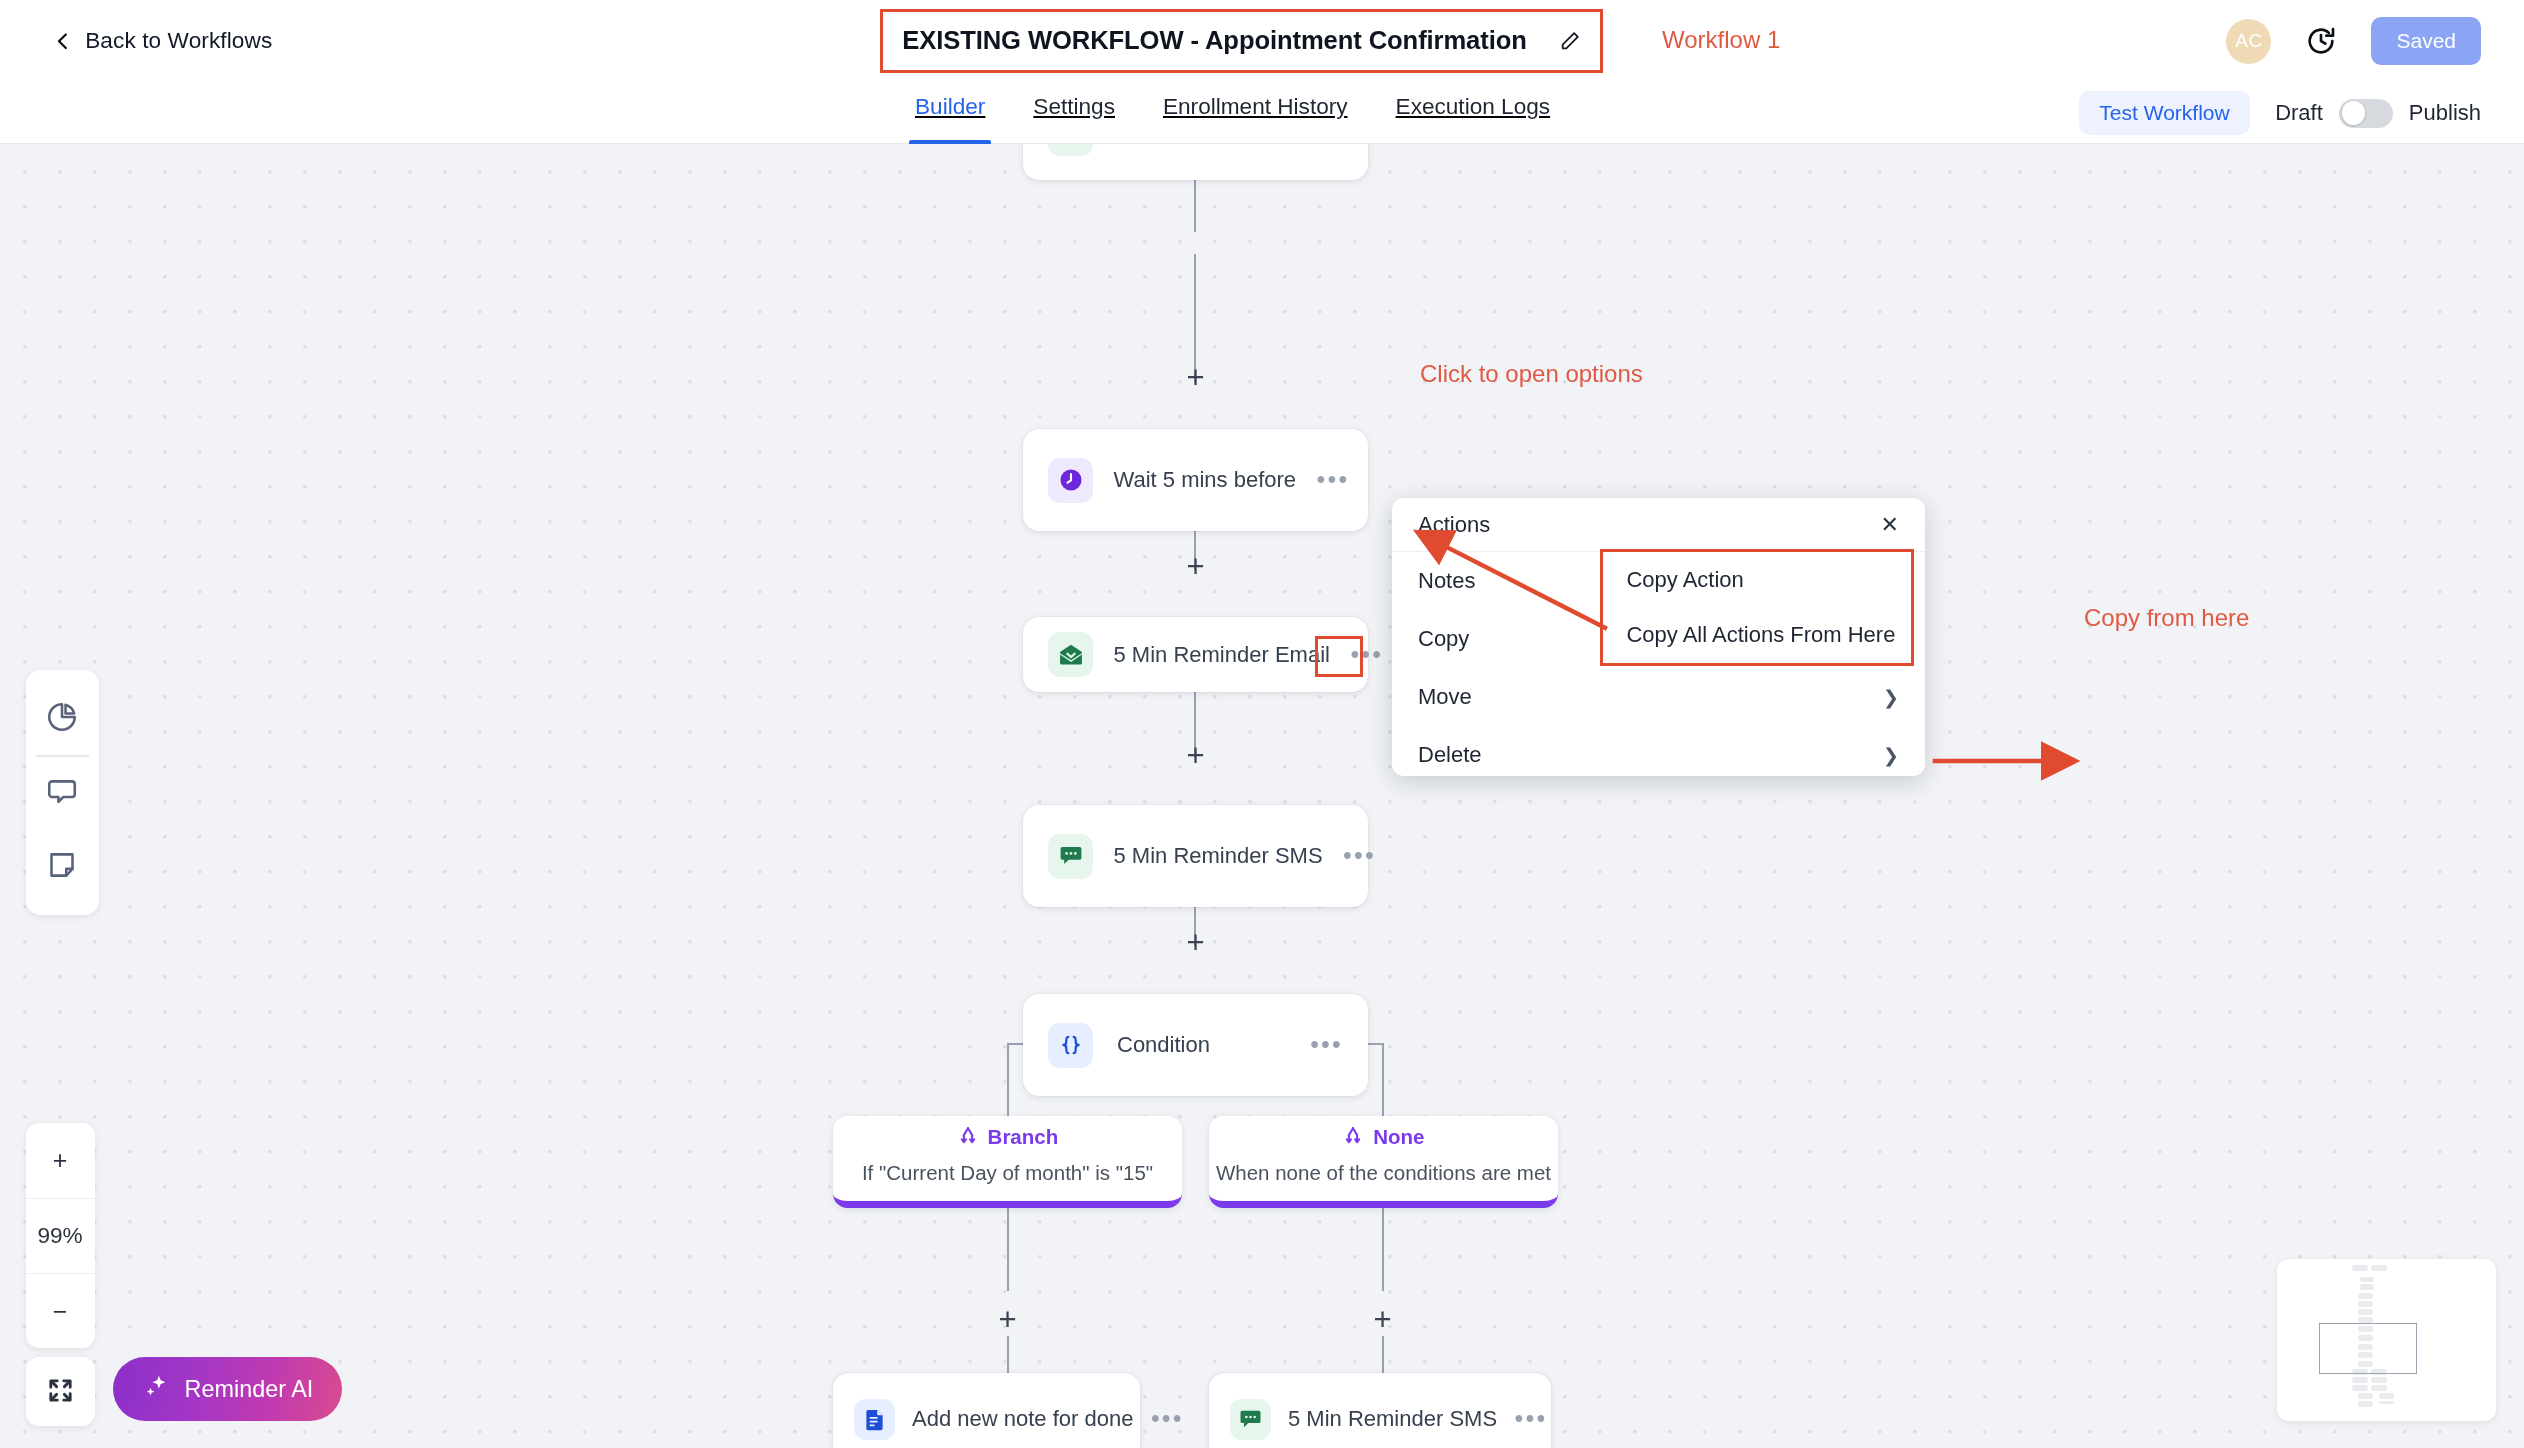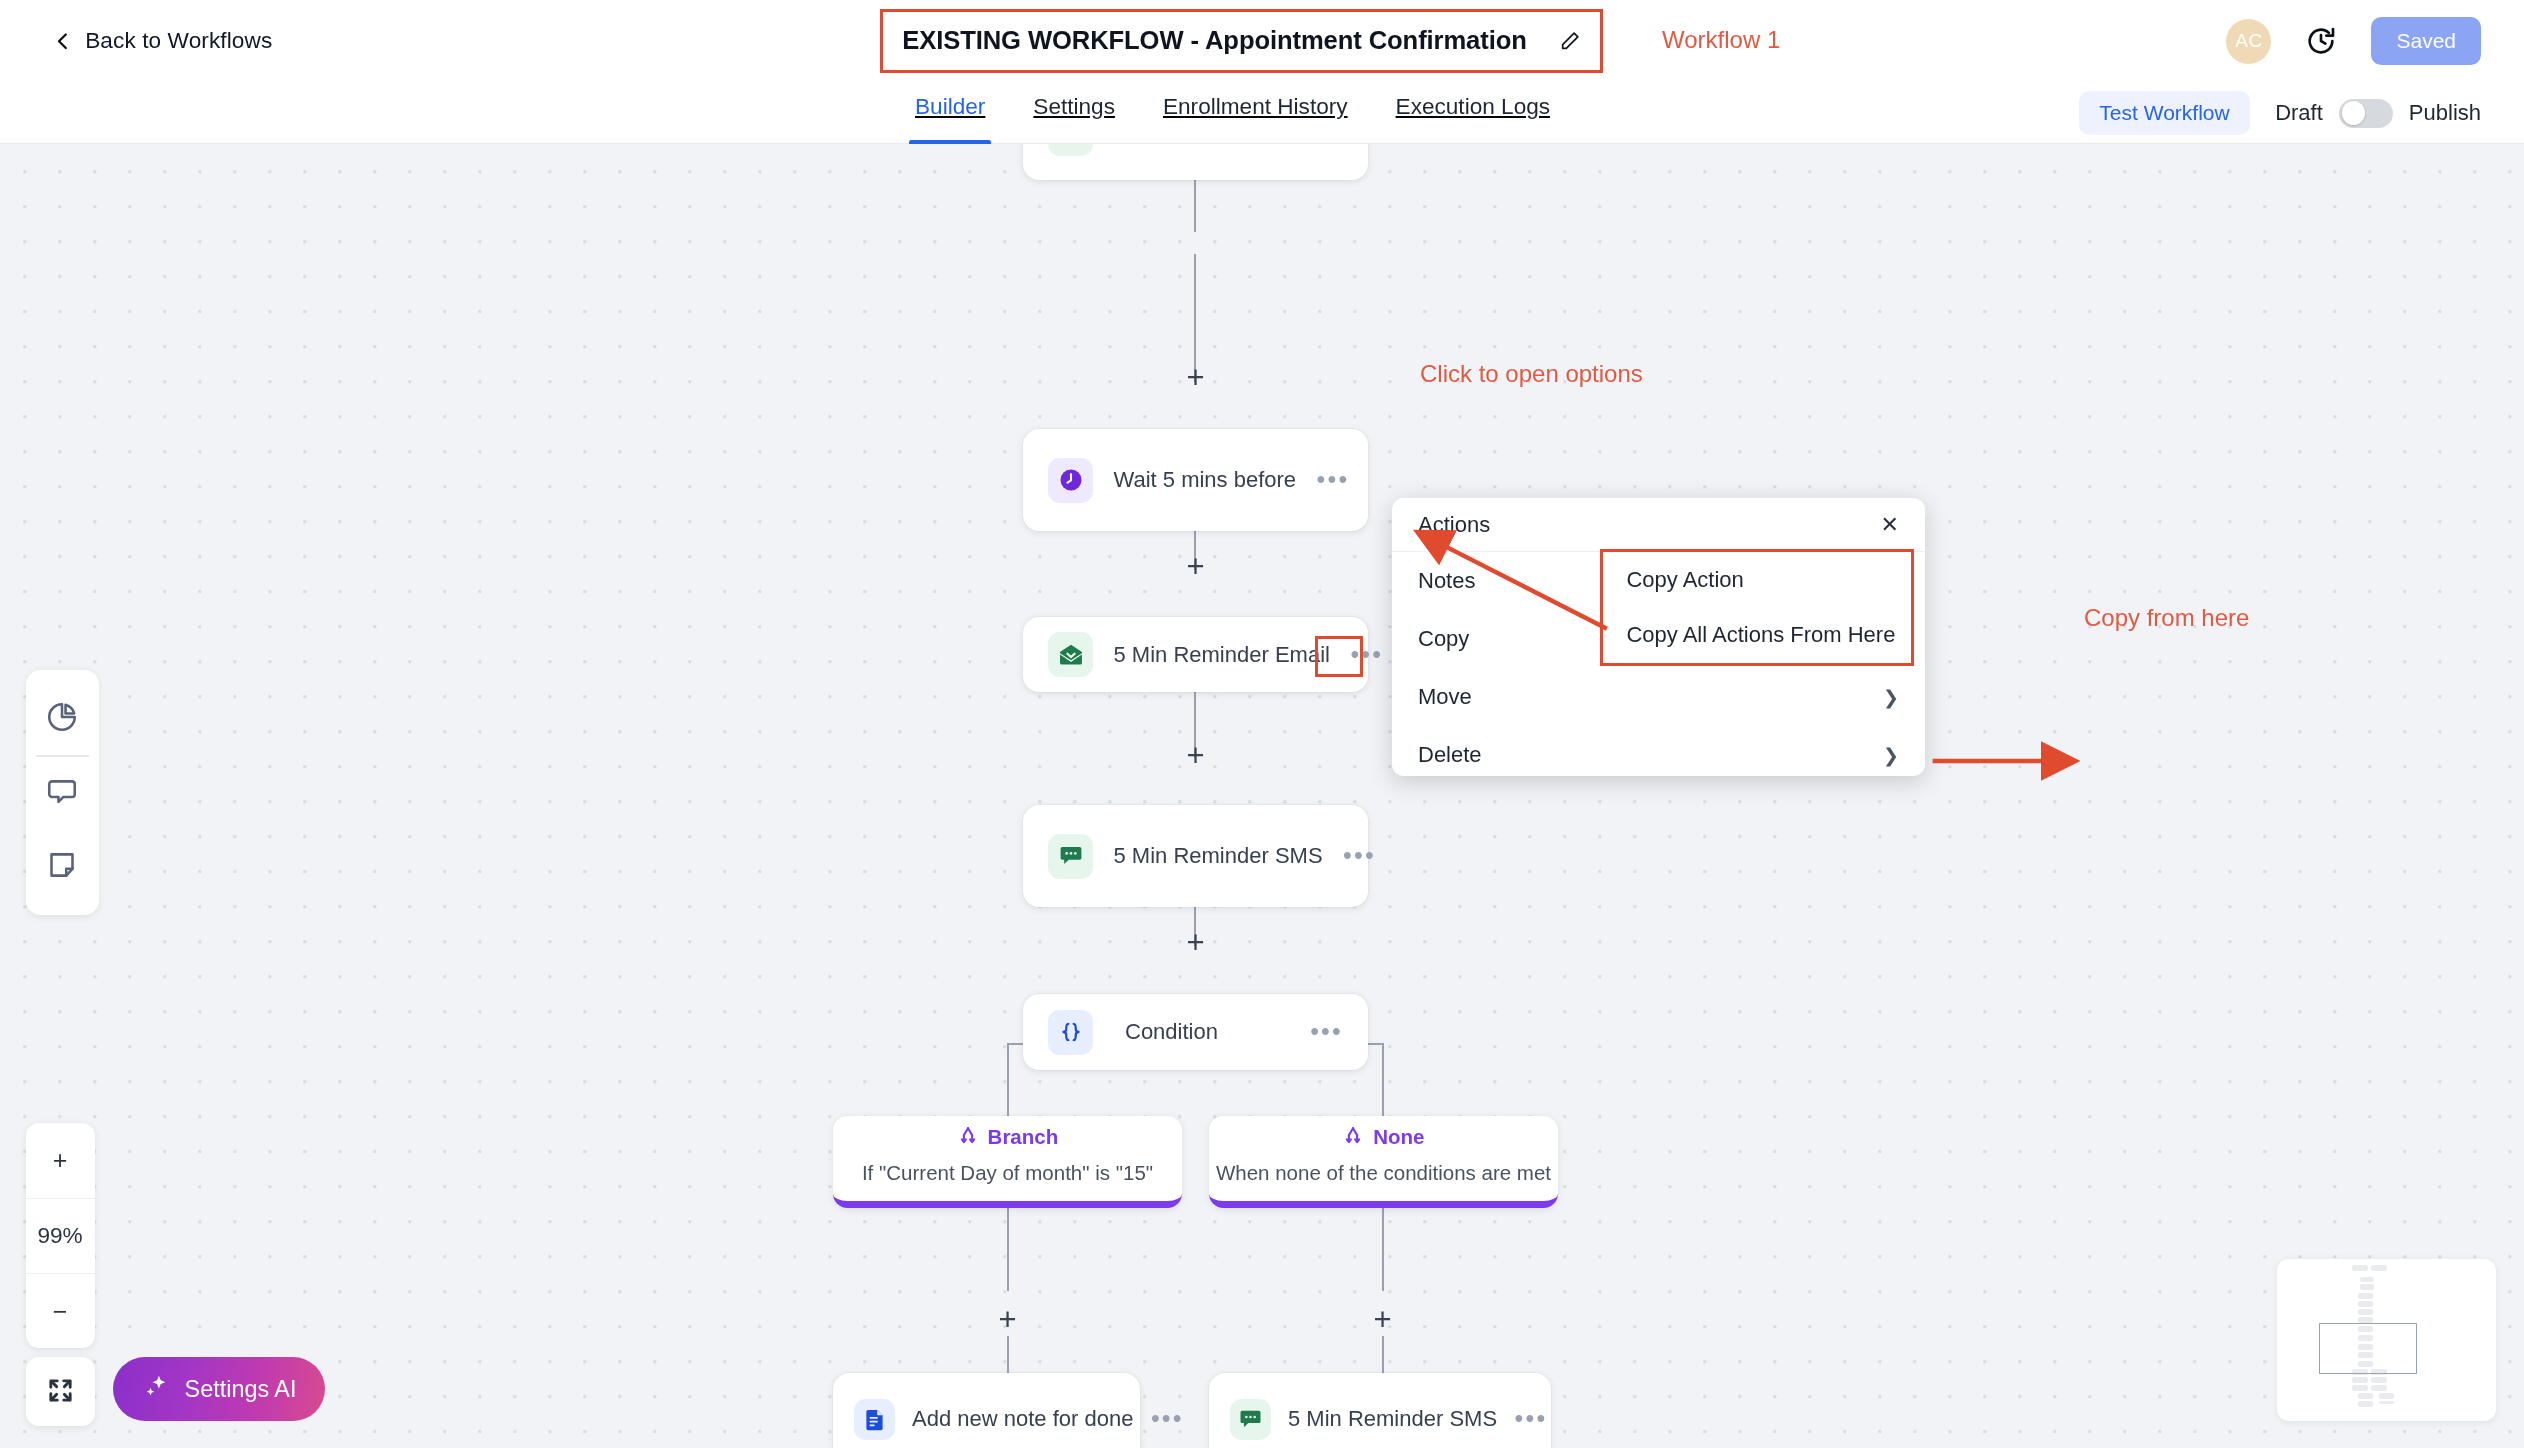--- a/index.html
+++ b/index.html
@@ -333,21 +333,21 @@
             <path d="M4 3.6h16a1.6 1.6 0 0 1 1.6 1.6v8.6a1.6 1.6 0 0 1-1.6 1.6H9.9l-4.2 4v-4H4a1.6 1.6 0 0 1-1.6-1.6V5.2A1.6 1.6 0 0 1 4 3.6z"></path>
             <circle cx="8" cy="9.6" r="1.25" fill="#e6f6ec"></circle>
             <circle cx="12" cy="9.6" r="1.25" fill="#e6f6ec"></circle>
             <circle cx="16" cy="9.6" r="1.25" fill="#e6f6ec"></circle>
           </svg>
       </div>
       <span class="lbl">5 Min Reminder SMS</span>
       <span class="dots">•••</span>
     </div>
 
-    <div class="node" style="left:1023px; top:850px; width:345px; height:76px; padding: 0 25px; gap: 32px;">
+    <div class="node" style="left:1023px; top:850px; width:345px; height:102px; padding: 0 25px; gap: 24px;">
       <div class="ic ic-blue">
         <svg width="26" height="26" viewBox="0 0 24 24" fill="none" stroke="#1d4ed8" stroke-width="2.1" stroke-linecap="round" stroke-linejoin="round">
             <path d="M9.5 4.5C7.6 4.5 7.6 8 7.6 9.3c0 1.5-1.1 2.7-2.6 2.7 1.5 0 2.6 1.2 2.6 2.7 0 1.3 0 4.8 1.9 4.8"></path>
             <path d="M14.5 4.5c1.9 0 1.9 3.5 1.9 4.8 0 1.5 1.1 2.7 2.6 2.7-1.5 0-2.6 1.2-2.6 2.7 0 1.3 0 4.8-1.9 4.8"></path>
           </svg>
       </div>
       <span class="lbl">Condition</span>
       <span class="dots">•••</span>
     </div>
 
@@ -504,21 +504,21 @@
       </span>
     </div>
 
     <button class="ai-btn" style="left:113px; top:1213px;">
       <span>
         <svg width="28" height="28" viewBox="0 0 24 24" fill="#fff">
             <path d="M14.5 3.2l1.55 3.95L20 8.7l-3.95 1.55L14.5 14.2l-1.55-3.95L9 8.7l3.95-1.55z"></path>
             <path d="M7.3 13.6l.92 2.35 2.35.92-2.35.92-.92 2.35-.92-2.35-2.35-.92 2.35-.92z"></path>
           </svg>
       </span>
-      <span>Settings AI</span>
+      <span>Reminder AI</span>
     </button>
 
     <div class="minimap" style="left:2277px; top:1115px; width:219px; height:162px;">
       <div class="mm-bar" style="left:75px; top:5.8px;  width:16px; height:5.8px;"></div>
       <div class="mm-bar" style="left:94px; top:5.8px;  width:16px; height:5.8px;"></div>
       <div class="mm-bar" style="left:83px; top:17.5px; width:14px; height:5.8px;"></div>
       <div class="mm-bar" style="left:83px; top:25px; width:14px; height:5.8px;"></div>
       <div class="mm-bar" style="left:81px; top:34px; width:15.3px; height:5.8px;"></div>
       <div class="mm-bar" style="left:81px; top:42px; width:15.3px; height:5.8px;"></div>
       <div class="mm-bar" style="left:81px; top:50px; width:15.3px; height:5.8px;"></div>

